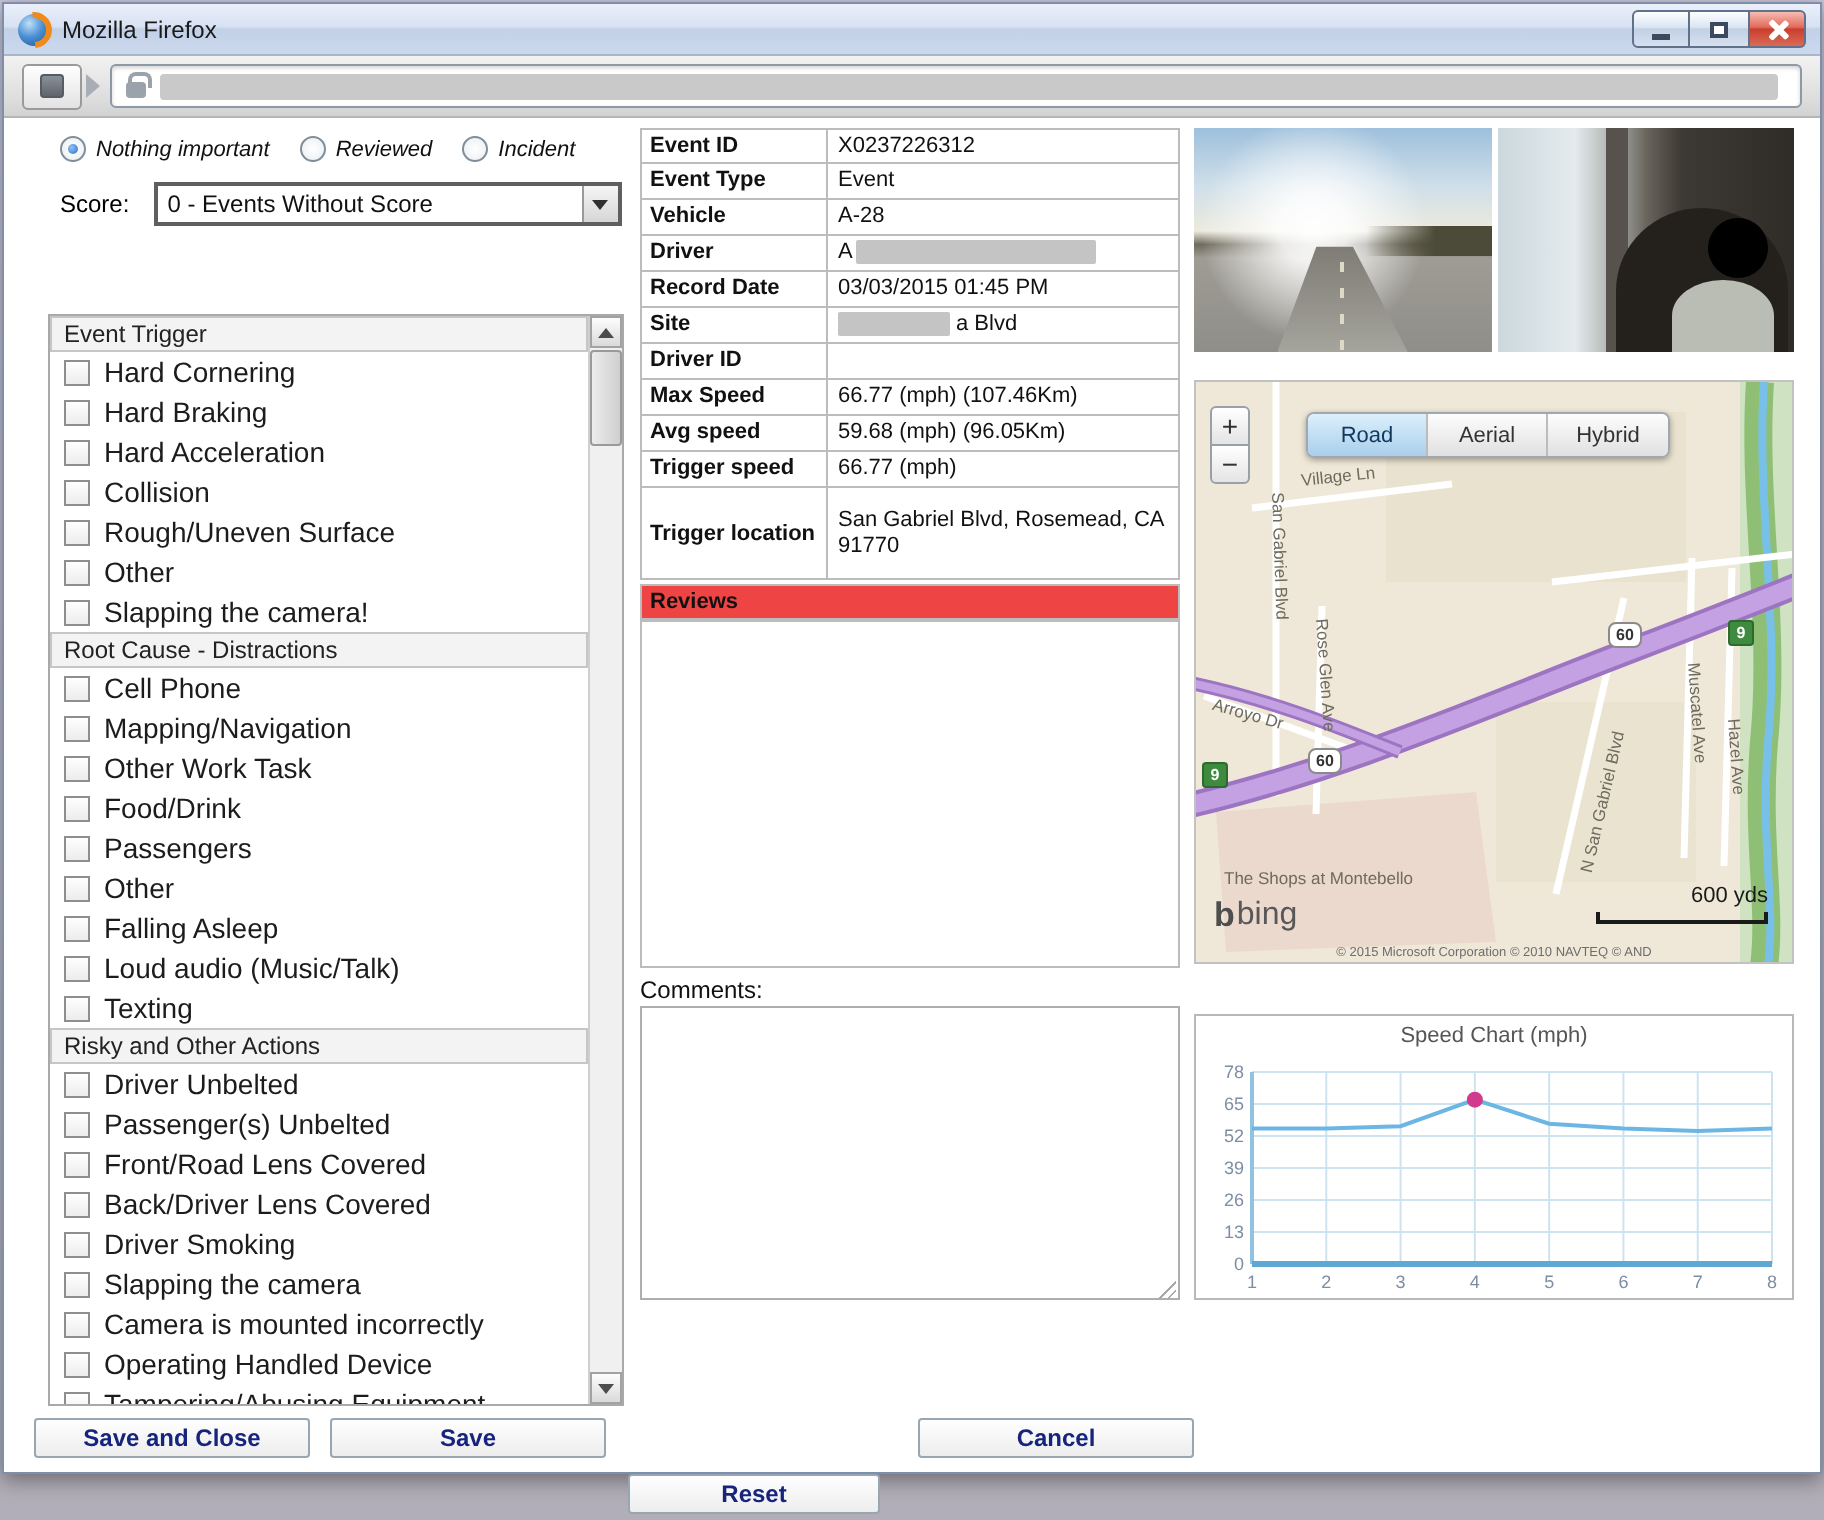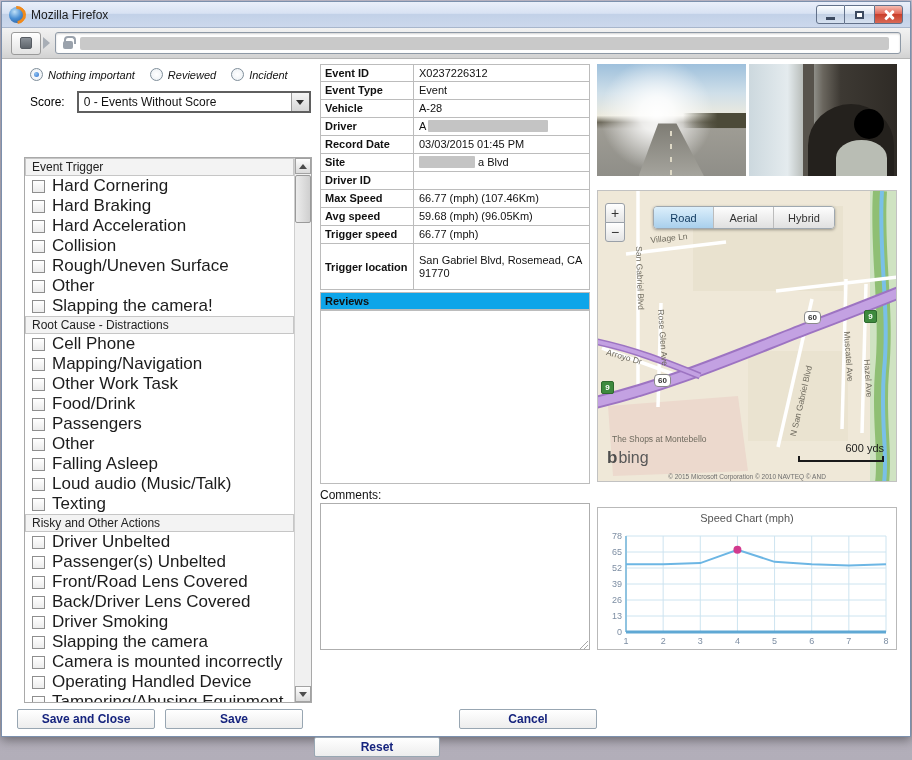--- a/index.html
+++ b/index.html
@@ -42,42 +42,42 @@
 .score-row{position:absolute;left:28px;top:31px;display:flex;align-items:center;font-size:12px;}
 .score-label{margin-right:12px;}
 .dropdown{width:234px;height:22px;border:2px solid #5f5f5f;background:#fff;display:flex;align-items:stretch;}
 .dd-text{flex:1;padding:2px 0 0 5px;font-size:12px;color:#111;}
 .dd-btn{width:18px;background:linear-gradient(#f5f5f5,#d6d6d6);border-left:1px solid #9a9a9a;display:flex;align-items:center;justify-content:center;}
 .dd-arrow{width:0;height:0;border-left:4px solid transparent;border-right:4px solid transparent;border-top:5px solid #303030;}
 
 .checklist{position:absolute;left:22px;top:59px;width:288px;height:546px;border:1px solid #a9a9a9;background:#fff;margin-top:38px;}
 .cl-inner{position:absolute;left:0;top:0;right:17px;bottom:0;overflow:hidden;}
 .cl-header{height:18px;line-height:16px;background:#f3f3f3;border:1px solid #c6c6c6;padding-left:6px;font-size:12px;color:#222;}
-.cl-item{display:flex;align-items:center;height:20px;padding-left:7px;font-size:17px;color:#1c1c1c;}
+.cl-item{display:flex;align-items:center;height:20px;padding-left:7px;font-size:14px;color:#1c1c1c;}
 .cb{width:13px;height:13px;border:1px solid #8e8e8e;background:linear-gradient(#fff,#ececec);margin-right:7px;flex:none;}
 .vscroll{position:absolute;right:0;top:0;width:17px;bottom:0;background:#f0f0f0;border-left:1px solid #cfcfcf;}
 .vs-btn{position:absolute;left:0;right:0;height:16px;background:linear-gradient(#fdfdfd,#dadada);border:1px solid #a2a2a2;display:flex;align-items:center;justify-content:center;}
 .vs-btn.up{top:0;}
 .vs-btn.down{bottom:0;}
 .tri-up{width:0;height:0;border-left:4px solid transparent;border-right:4px solid transparent;border-bottom:5px solid #4c4c4c;}
 .tri-down{width:0;height:0;border-left:4px solid transparent;border-right:4px solid transparent;border-top:5px solid #4c4c4c;}
 .vs-thumb{position:absolute;left:0;right:0;top:17px;height:48px;background:linear-gradient(90deg,#ececec,#cfcfcf);border:1px solid #9a9a9a;border-radius:2px;}
 
 .details{position:absolute;left:318px;top:4px;width:270px;font-size:11px;background:#fff;}
 .drow{display:flex;border:1px solid #bcbcbc;border-top:none;height:18px;overflow:hidden;}
 .drow.first{border-top:1px solid #bcbcbc;}
 .drow.tall{height:46px;}
 .dlabel{width:93px;border-right:1px solid #bcbcbc;font-weight:bold;color:#111;padding:2px 0 0 4px;flex:none;display:flex;align-items:flex-start;}
 .drow.tall .dlabel{align-items:center;padding-top:0;}
 .dvalue{flex:1;padding:2px 2px 0 5px;color:#111;display:flex;align-items:flex-start;flex-wrap:wrap;line-height:13px;}
 .drow.tall .dvalue{align-items:center;padding-top:0;}
 .redact{display:inline-block;height:12px;background:#c4c4c4;border-radius:1px;}
 .redact.r-driver{width:120px;margin-left:2px;}
 .redact.r-site{width:56px;margin-right:3px;}
-.reviews-head{position:absolute;left:318px;top:232px;width:270px;height:18px;border:1px solid #bcbcbc;font-weight:bold;font-size:11px;color:#111;padding:2px 0 0 4px;background:#0ea5e9;}
+.reviews-head{position:absolute;left:318px;top:232px;width:270px;height:18px;border:1px solid #bcbcbc;font-weight:bold;font-size:11px;color:#111;padding:2px 0 0 4px;background:#ef4444;}
 .reviews-box{position:absolute;left:318px;top:250px;width:270px;height:174px;border:1px solid #bcbcbc;background:#fff;}
 .comments-label{position:absolute;left:318px;top:428px;font-size:12px;color:#111;}
 .comments-box{position:absolute;left:318px;top:443px;width:270px;height:147px;border:1px solid #aeaeae;background:#fff;resize:none;outline:none;font-family:"Liberation Sans",sans-serif;font-size:12px;}
 .grip{position:absolute;left:576px;top:579px;width:10px;height:10px;background:repeating-linear-gradient(135deg,transparent 0 2px,#a8a8a8 2px 3px);clip-path:polygon(100% 0,100% 100%,0 100%);}
 
 .camera-row{position:absolute;left:595px;top:4px;width:300px;height:112px;display:flex;gap:3px;}
 .cam{flex:1;position:relative;overflow:hidden;}
 .cam.road{background:radial-gradient(circle at 40% 45%,rgba(255,255,255,.98) 0%,rgba(255,255,255,.85) 16%,rgba(255,255,255,0) 52%),linear-gradient(180deg,#9ec0dc 0%,#cfdfe9 26%,#eceade 46%,#6e6a5c 52%,#9e9c94 58%,#8f8e88 100%);}
 .trees{position:absolute;right:0;top:44%;width:42%;height:13%;background:linear-gradient(90deg,rgba(70,70,50,0),#4c4a38 55%);}
 .roadway{position:absolute;left:28%;bottom:0;width:44%;height:47%;background:linear-gradient(180deg,#7e7c74,#a5a49d);clip-path:polygon(30% 0,58% 0,100% 100%,0 100%);}

